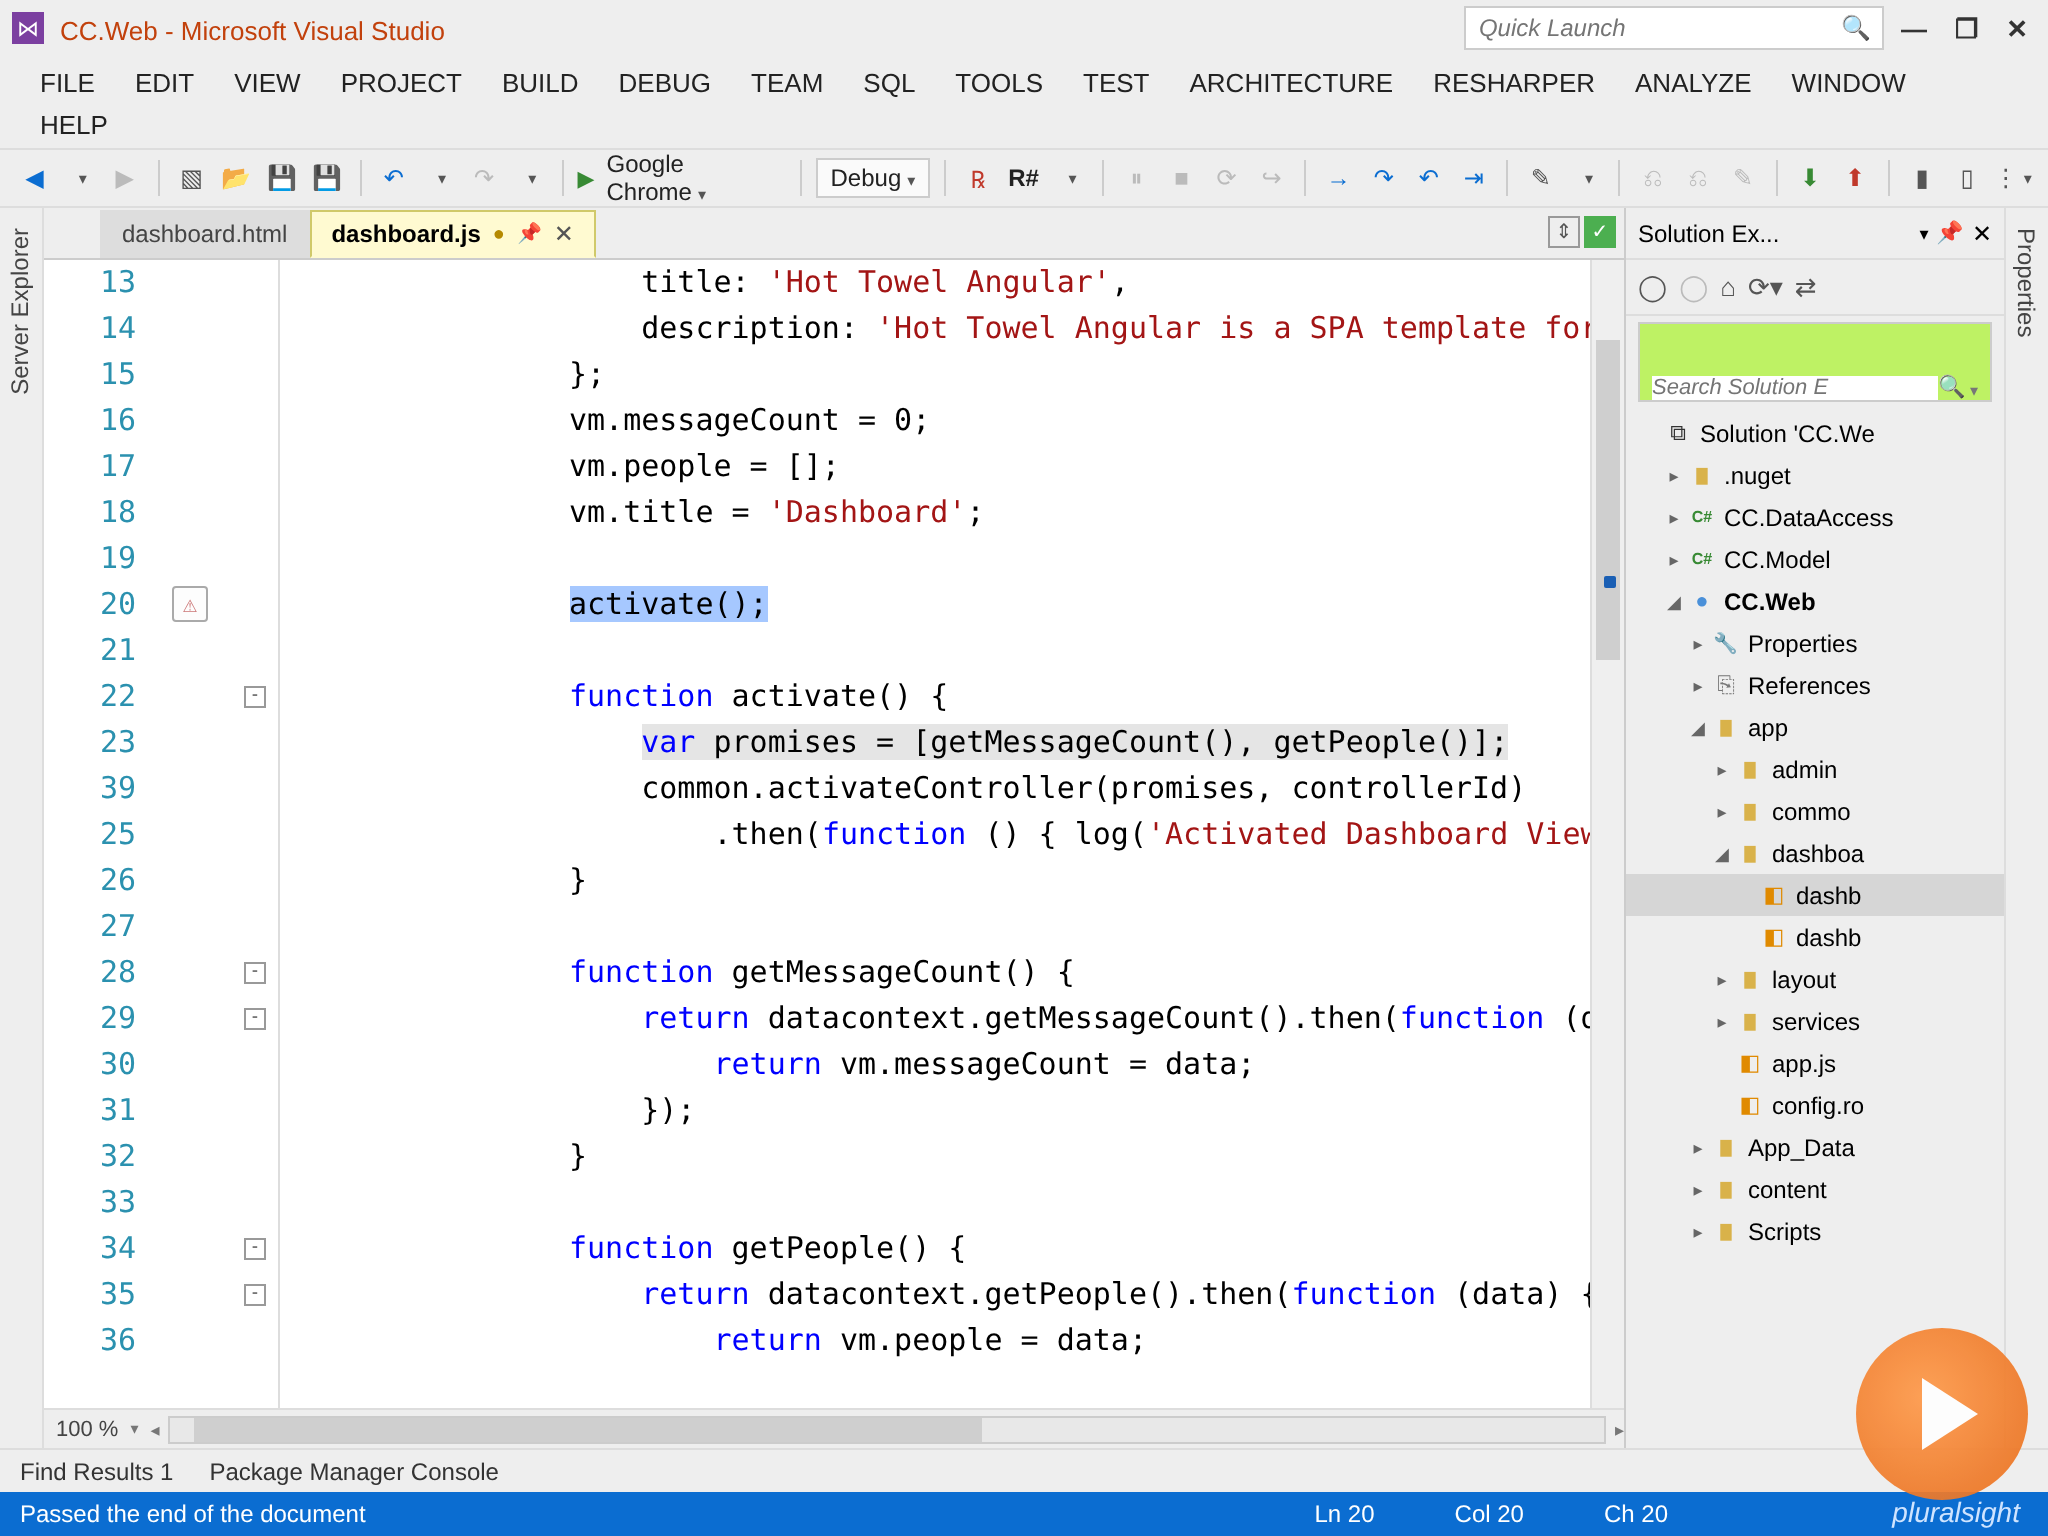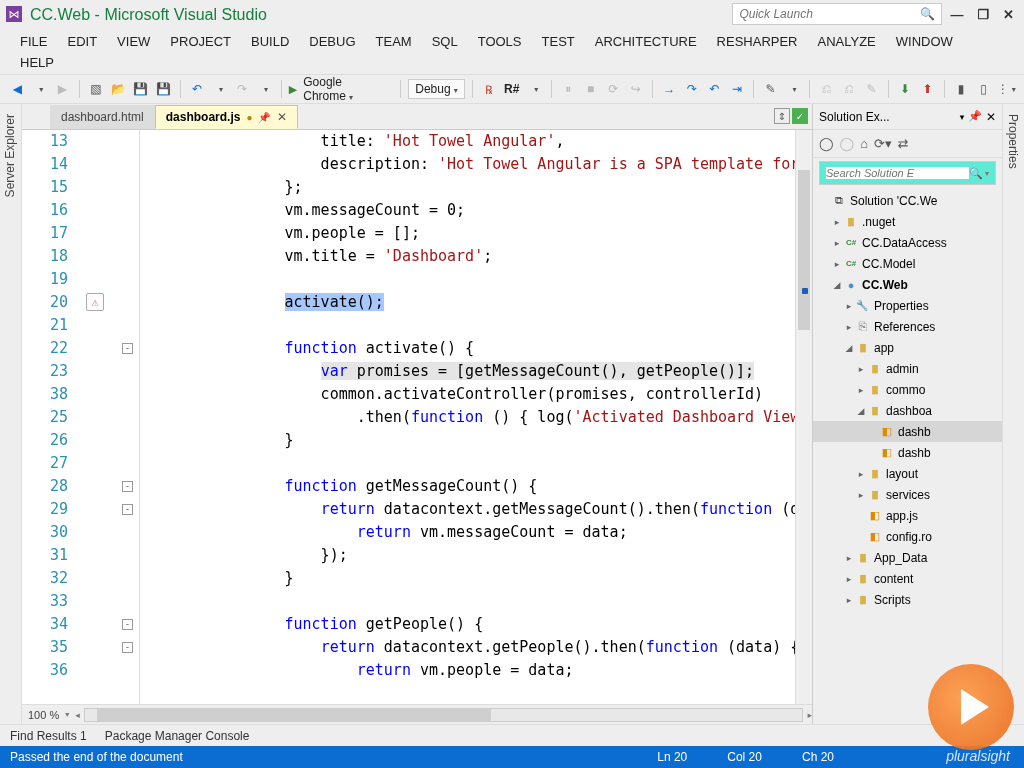--- a/index.html
+++ b/index.html
@@ -1,20 +1,20 @@
 <!DOCTYPE html>
 <html><head>
 <meta charset="utf-8">
 <style>
   * { box-sizing: border-box; margin: 0; padding: 0; }
   body { font-family: "Segoe UI", Tahoma, sans-serif; font-size: 12px; background: #eee; width: 1024px; height: 768px; overflow: hidden; position: relative; color: #000; }
   .titlebar { height: 28px; background: #eee; display: flex; align-items: center; padding: 0 6px; }
   .titlebar .vs-logo { width: 16px; height: 16px; background: #7b3fa0; margin-right: 8px; display:flex;align-items:center;justify-content:center;}
   .titlebar .vs-logo::before{content:"⋈";color:#fff;font-size:11px;}
-  .titlebar .title { flex: 0 0 auto; color: #15803d; font-size: 16px; padding-top:2px;}
+  .titlebar .title { flex: 0 0 auto; color: #c2410c; font-size: 13px; padding-top:2px;}
   .titlebar .spacer { flex: 1; }
   .quicklaunch { display:flex; align-items:center; border:1px solid #ccc; background:#fff; height:22px; width:210px; padding:0 6px; margin-right: 8px; }
   .quicklaunch input { border:none; outline:none; flex:1; font-size:12px; color:#8b5cf6; font-style:italic; }
   .quicklaunch .mag { color:#555; font-size:12px; }
   .winbtns { display:flex; gap:14px; padding-right:4px; color:#333;}
   .winbtns span{cursor:default;font-size:13px;font-weight:bold;}
   .menubar { height: 46px; padding: 2px 10px 0 10px; display: flex; flex-wrap: wrap; align-items: center; gap: 0; }
   .menubar .mi { padding: 3px 10px; font-size: 13px; color:#222; }
   .menubar .row{display:flex;flex-wrap:wrap;width:100%;}
   .toolbar {height:30px; display:flex; align-items:center; padding:0 8px; border-top:1px solid #ddd; border-bottom:1px solid #ddd; gap:4px; background:#eee;}
@@ -52,21 +52,21 @@
   .zoom-bar{height:20px;display:flex;align-items:center;font-size:11px;color:#444;background:#eee;border-top:1px solid #ddd;}
   .zoom-bar .zoom{padding:0 6px;}
   .zoom-bar .hscroll{flex:1;height:14px;background:#e8e8e8;border:1px solid #ccc;margin:0 4px;position:relative;}
   .zoom-bar .hscroll .thumb{position:absolute;left:12px;top:0;bottom:0;width:55%;background:#cfcfcf;}
   .righttab{width:22px;background:#eee;border-left:1px solid #ddd;position:relative;}
   .righttab .vlabel{writing-mode:vertical-rl;font-size:12px;color:#444;position:absolute;top:10px;left:3px;white-space:nowrap;}
   .sol-exp{width:190px;background:#eee;border-left:1px solid #ccc;display:flex;flex-direction:column;}
   .sol-hdr{height:26px;display:flex;align-items:center;padding:0 6px;font-size:12px;background:#eee;border-bottom:1px solid #ddd;gap:4px;}
   .sol-hdr .pin{font-size:11px;}
   .sol-tb{height:28px;display:flex;align-items:center;gap:6px;padding:0 6px;border-bottom:1px solid #ddd;color:#555;font-size:13px;}
-  .sol-search{height:24px;margin:3px 6px;border:1px solid #ccc;background:#5eead4;display:flex;align-items:center;padding:0 6px;}
+  .sol-search{height:40px;margin:3px 6px;border:1px solid #ccc;background:#bef264;display:flex;align-items:flex-end;padding:0 6px;}
   .sol-search input{border:none;outline:none;flex:1;font-size:11px;font-style:italic;color:#888;}
   .sol-tree{flex:1;overflow:hidden;font-size:12px;padding:2px 0;position:relative;}
   .node{display:flex;align-items:center;height:21px;white-space:nowrap;padding-right:4px;}
   .node .tw{width:12px;text-align:center;color:#666;font-size:9px;}
   .node .ic{width:16px;height:14px;margin-right:3px;display:inline-flex;align-items:center;justify-content:center;font-size:11px;}
   .ic.sol{color:#333;}
   .ic.folder{color:#d9b24a;}
   .ic.folder::before{content:"▮";transform:scaleX(1.4);}
   .ic.cs{color:#388a34;}
   .ic.cs::before{content:"C#";font-size:8px;font-weight:bold;}
@@ -209,21 +209,21 @@
           <div style="height: 23px;">14</div>
           <div style="height: 23px;">15</div>
           <div style="height: 23px;">16</div>
           <div style="height: 23px;">17</div>
           <div style="height: 23px;">18</div>
           <div style="height: 23px;">19</div>
           <div style="height: 23px;">20</div>
           <div style="height: 23px;">21</div>
           <div style="height: 23px;">22</div>
           <div style="height: 23px;">23</div>
-          <div style="height: 23px;">38</div>
+          <div style="height: 23px;">39</div>
           <div style="height: 23px;">25</div>
           <div style="height: 23px;">26</div>
           <div style="height: 23px;">27</div>
           <div style="height: 23px;">28</div>
           <div style="height: 23px;">29</div>
           <div style="height: 23px;">30</div>
           <div style="height: 23px;">31</div>
           <div style="height: 23px;">32</div>
           <div style="height: 23px;">33</div>
           <div style="height: 23px;">34</div>

